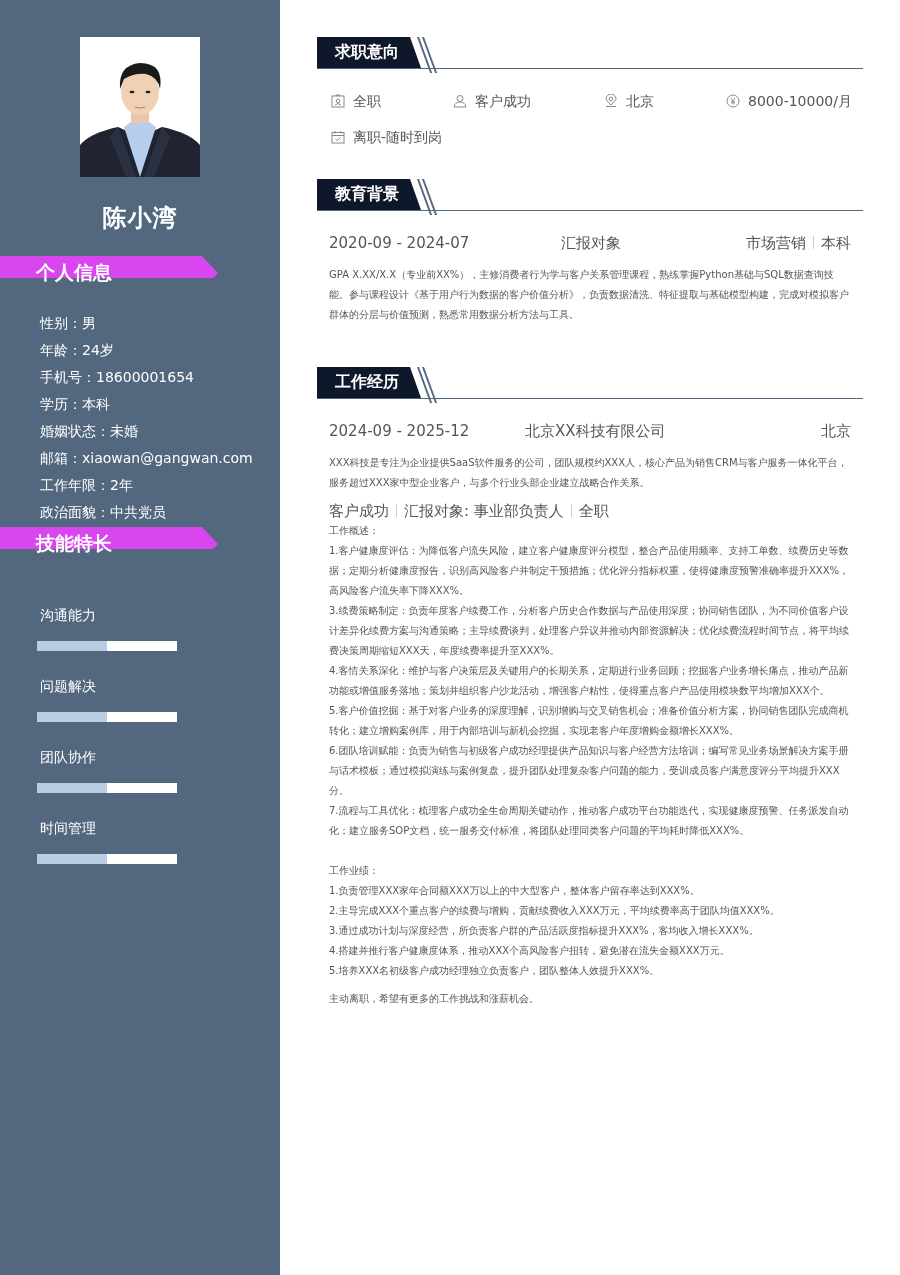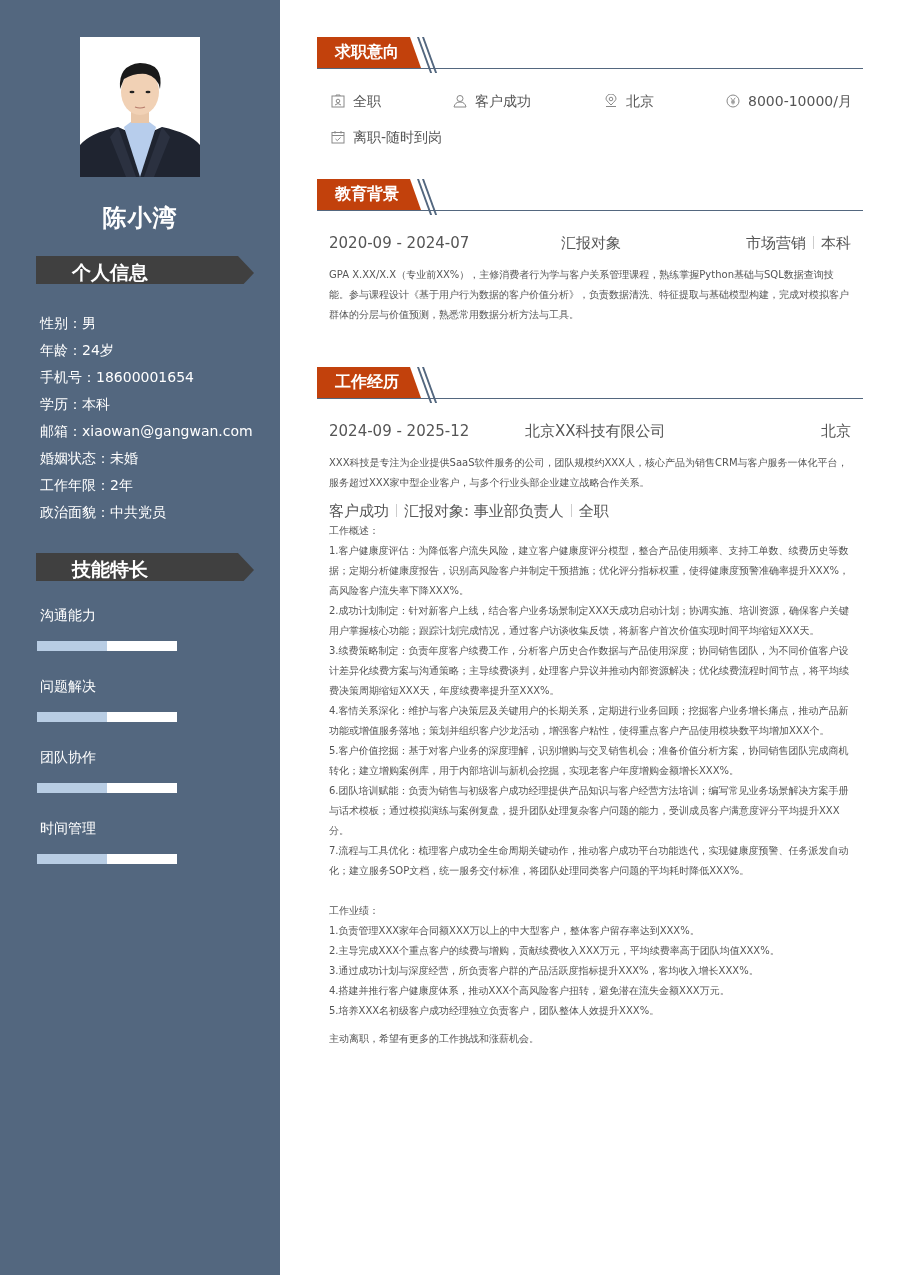--- a/index.html
+++ b/index.html
@@ -14,47 +14,46 @@
     .photo {
       position: absolute; left: 80px; top: 37px; width: 120px; height: 140px;
       background: #ffffff; overflow: hidden;
     }
     .photo svg { display: block; width: 120px; height: 140px; }
     .name {
       position: absolute; left: 0; top: 202px; width: 280px; text-align: center;
       font-size: 24px; font-weight: bold; color: #ffffff; letter-spacing: 1px;
     }
     .ribbon {
-      position: absolute; left: 0; width: 218px; height: 28px;
-      background: #404040;
+      position: absolute; left: 0; width: 218px; height: 22px;
+      background: #d946ef;
       clip-path: polygon(0 0, 202px 0, 218px 17px, 202px 34px, 0 34px);
-      margin-left: 36px;
     }
     .ribbon span {
       position: absolute; left: 36px; top: 4px; font-size: 19px; font-weight: bold; color: #ffffff;
     }
     .ribbon-info { top: 256px; }
-    .ribbon-skill { top: 553px; }
+    .ribbon-skill { top: 527px; }
 
     .info-list { position: absolute; left: 40px; top: 310px; }
     .info-list .row { font-size: 14px; line-height: 27px; height: 27px; color: #ffffff; white-space: nowrap; }
 
     .skill { position: absolute; left: 40px; width: 140px; }
     .skill .label { font-size: 14px; color: #ffffff; }
     .skill .bar {
       position: absolute; left: -3px; top: 34px; width: 140px; height: 10px; background: #ffffff;
     }
     .skill .bar .fill { height: 10px; background: #b8cde4; }
 
     
     .main { position: absolute; left: 317px; top: 0; width: 546px; }
     .sec-head { position: absolute; left: 0; width: 546px; height: 32px; }
     .sec-head .tab {
       position: absolute; left: 0; top: 0; height: 31px; width: 104px;
-      background: #c2410c;
+      background: #0f172a;
       clip-path: polygon(0 0, 93px 0, 104px 31px, 0 31px);
     }
     .sec-head .tab span {
       position: absolute; left: 18px; top: 5px; font-size: 16px; font-weight: bold; color: #ffffff;
     }
     .sec-head .line {
       position: absolute; left: 0; bottom: 0; width: 546px; height: 1px; background: #53677f;
     }
     .sec-head .slash {
       position: absolute; top: 0; width: 2px; height: 36px; background: #53677f;
@@ -105,22 +104,22 @@
 
   <div class="ribbon ribbon-info">
     <span>个人信息</span>
   </div>
 
   <div class="info-list">
     <div class="row">性别：男</div>
     <div class="row">年龄：24岁</div>
     <div class="row">手机号：18600001654</div>
     <div class="row">学历：本科</div>
+    <div class="row">婚姻状态：未婚</div>
     <div class="row">邮箱：xiaowan@gangwan.com</div>
-    <div class="row">婚姻状态：未婚</div>
     <div class="row">工作年限：2年</div>
     <div class="row">政治面貌：中共党员</div>
   </div>
 
   <div class="ribbon ribbon-skill">
     <span>技能特长</span>
   </div>
 
   <div class="skill" style="top:607px;">
     <div class="label">沟通能力</div>
@@ -237,21 +236,20 @@
     <span class="c" style="left:196px;">北京XX科技有限公司</span>
     <span class="c" style="right:0;">北京</span>
   </div>
 
   <div class="block" style="top:453px;">
     <p>XXX科技是专注为企业提供SaaS软件服务的公司，团队规模约XXX人，核心产品为销售CRM与客户服务一体化平台，服务超过XXX家中型企业客户，与多个行业头部企业建立战略合作关系。</p>
     <p class="gap-p" style="font-size:15px;"><span>客户成功</span><span class="sep"></span><span>汇报对象: 事业部负责人</span><span class="sep"></span><span>全职</span></p>
 
     <p style="">工作概述：</p>
     <p>1.客户健康度评估：为降低客户流失风险，建立客户健康度评分模型，整合产品使用频率、支持工单数、续费历史等数据；定期分析健康度报告，识别高风险客户并制定干预措施；优化评分指标权重，使得健康度预警准确率提升XXX%，高风险客户流失率下降XXX%。</p>
-    <p>2.成功计划制定：针对新客户上线，结合客户业务场景制定XXX天成功启动计划；协调实施、培训资源，确保客户关键用户掌握核心功能；跟踪计划完成情况，通过客户访谈收集反馈，将新客户首次价值实现时间平均缩短XXX天。</p>
     <p>3.续费策略制定：负责年度客户续费工作，分析客户历史合作数据与产品使用深度；协同销售团队，为不同价值客户设计差异化续费方案与沟通策略；主导续费谈判，处理客户异议并推动内部资源解决；优化续费流程时间节点，将平均续费决策周期缩短XXX天，年度续费率提升至XXX%。</p>
     <p>4.客情关系深化：维护与客户决策层及关键用户的长期关系，定期进行业务回顾；挖掘客户业务增长痛点，推动产品新功能或增值服务落地；策划并组织客户沙龙活动，增强客户粘性，使得重点客户产品使用模块数平均增加XXX个。</p>
     <p>5.客户价值挖掘：基于对客户业务的深度理解，识别增购与交叉销售机会；准备价值分析方案，协同销售团队完成商机转化；建立增购案例库，用于内部培训与新机会挖掘，实现老客户年度增购金额增长XXX%。</p>
     <p>6.团队培训赋能：负责为销售与初级客户成功经理提供产品知识与客户经营方法培训；编写常见业务场景解决方案手册与话术模板；通过模拟演练与案例复盘，提升团队处理复杂客户问题的能力，受训成员客户满意度评分平均提升XXX分。</p>
     <p>7.流程与工具优化：梳理客户成功全生命周期关键动作，推动客户成功平台功能迭代，实现健康度预警、任务派发自动化；建立服务SOP文档，统一服务交付标准，将团队处理同类客户问题的平均耗时降低XXX%。</p>
 
     <p style="margin-top:20px;">工作业绩：</p>
     <p>1.负责管理XXX家年合同额XXX万以上的中大型客户，整体客户留存率达到XXX%。</p>
     <p>2.主导完成XXX个重点客户的续费与增购，贡献续费收入XXX万元，平均续费率高于团队均值XXX%。</p>
     <p>3.通过成功计划与深度经营，所负责客户群的产品活跃度指标提升XXX%，客均收入增长XXX%。</p>

